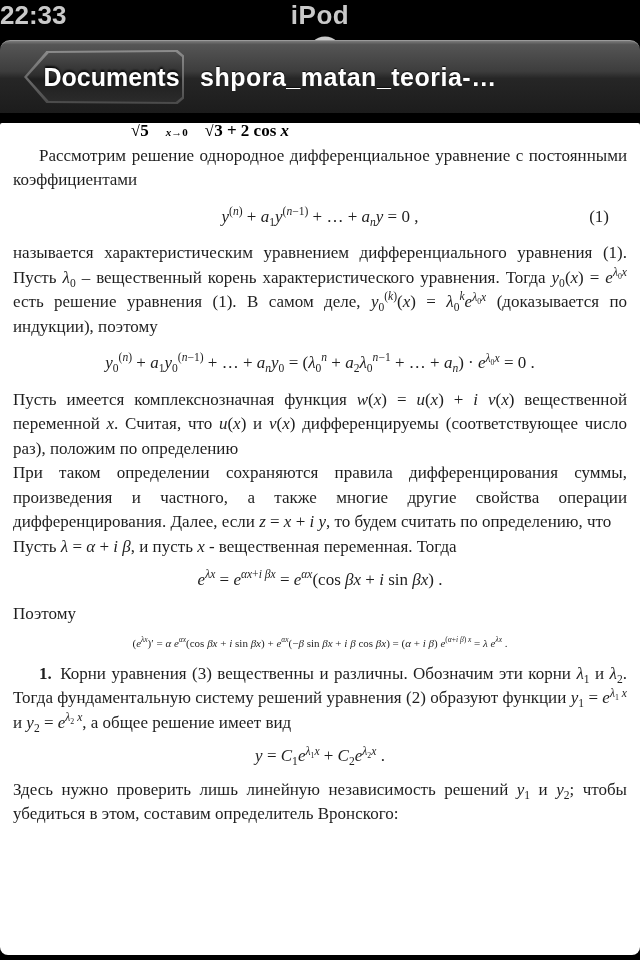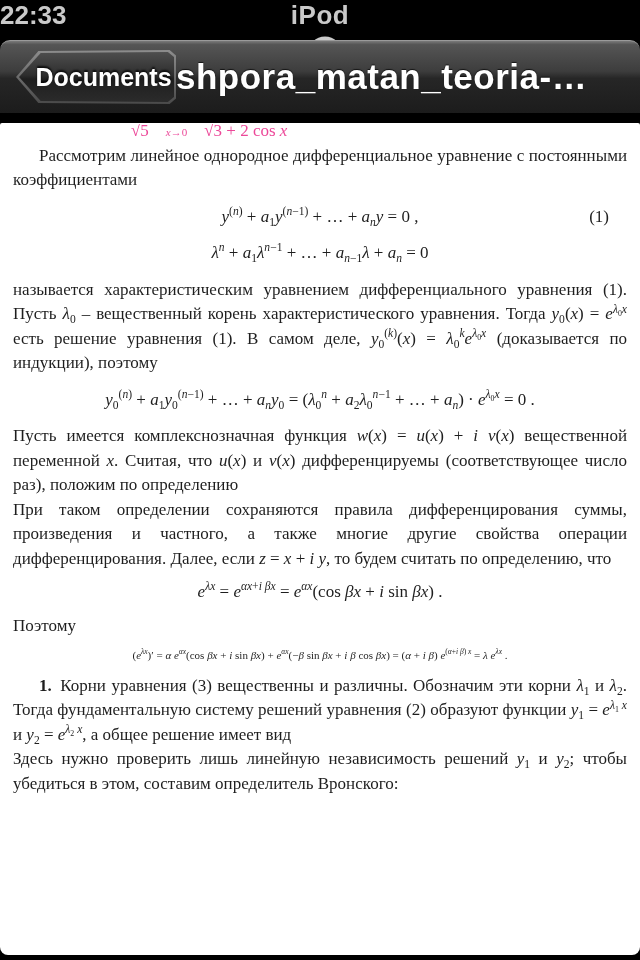--- a/index.html
+++ b/index.html
@@ -10,40 +10,40 @@
   .status-bar { position:relative; height:40px; background:#000; display:flex; align-items:center; padding:0 8px;flex-direction:column; }
   .carrier { color:#c9c9c9; font-size:26px; font-weight:bold; letter-spacing:0.5px; }
   .wifi { margin-left:10px; margin-top:2px; }
   .clock { position:absolute; left:0; right:0; text-align:left; color:#c9c9c9; font-size:26px; font-weight:bold; }
   .battery { margin-left:auto; margin-top:1px; }
 
   
   .nav-bar { position:relative; height:74px; border-radius:10px 10px 0 0;
     background:linear-gradient(180deg,#7a7a7a 0%,#555 5%,#3d3d3d 42%,#262626 52%,#1c1c1c 100%);
     border-top:1px solid #9a9a9a; border-bottom:1px solid #000;
-    display:flex; align-items:center; padding:0 16px; }
+    display:flex; align-items:center; padding:0 24px; }
   .back-wrap { position:relative; width:160px; height:54px; flex:0 0 auto;
     clip-path:polygon(0 50%, 14% 2%, 96% 0, 100% 10%, 100% 90%, 96% 100%, 14% 98%);
     background:linear-gradient(180deg,#8d8d8d,#4a4a4a); }
   .back-inner { position:absolute; left:3px; top:2px; right:2px; bottom:2px;
     clip-path:polygon(0 50%, 14% 2%, 96% 0, 100% 10%, 100% 90%, 96% 100%, 14% 98%);
     background:linear-gradient(180deg,#4e4e4e 0%,#2e2e2e 46%,#1f1f1f 54%,#2b2b2b 100%);
     display:flex; align-items:center; justify-content:center; }
   .back-inner span { color:#fff; font-size:25px; font-weight:bold; text-shadow:0 -2px 2px rgba(0,0,0,0.8); padding-left:14px; }
-  .nav-title { color:#fff; font-size:35px; font-weight:600; margin-left:0;
+  .nav-title { color:#fff; font-size:25px; font-weight:600; margin-left:16px;
     white-space:nowrap; overflow:hidden; text-shadow:0 -1px 1px rgba(0,0,0,0.7); letter-spacing:0.5px; }
 
   
   .page-gap { height:9px; background:#000; }
   .page { position:relative; height:832px; background:#fff; border-radius:2px 2px 8px 8px;
     overflow:hidden; padding:1px 13px 0 13px;
     font-family:"Liberation Serif","DejaVu Serif",serif; color:#1e1e1e; font-size:17px; line-height:1.44; }
   .bottom-strip { height:5px; background:#000; }
 
-  .clip-line { height:20px; overflow:hidden; padding-left:118px; font-weight:400; color:#ec4899; }
+  .clip-line { height:20px; overflow:hidden; padding-left:118px; font-weight:700; color:#000000; }
   .clip-line .in { display:block; margin-top:-5px; }
   .sm { font-size:11px; }
   .ov { text-decoration:overline; }
 
   .para { text-align:justify; }
   .ind { text-indent:26px; }
 
   .eq { position:relative; text-align:center; margin:12px 0; }
   .eq-tight { margin:9px 0; }
   .eq-wide { font-size:11px; margin:10px 0; }
@@ -84,47 +84,48 @@
 </div>
 
 <div class="page-gap"></div>
 
 <div class="page">
 
   <div class="clip-line">
       <span class="in">√<span class="ov">5</span> <span class="sm"><i>x</i>→0</span> √<span class="ov">3 + 2 cos <i>x</i></span></span>
     </div>
 
-  <p class="para ind">Рассмотрим линейное однородное дифференциальное уравнение с постоянными коэффициентами</p>
+  <p class="para ind">Рассмотрим решение однородное дифференциальное уравнение с постоянными коэффициентами</p>
 
   <div class="eq">
     <span><i>y</i><sup>(<i>n</i>)</sup> + <i>a</i><sub>1</sub><i>y</i><sup>(<i>n</i>−1)</sup> + … + <i>a</i><sub><i>n</i></sub><i>y</i> = 0 ,</span>
     <span class="eq-num">(1)</span>
   </div>
 
 
-  <div class="eq"><i>λ</i><sup><i>n</i></sup> + <i>a</i><sub>1</sub><i>λ</i><sup><i>n</i>−1</sup> + … + <i>a</i><sub><i>n</i>−1</sub><i>λ</i> + <i>a</i><sub><i>n</i></sub> = 0</div>
 
   <p class="para">называется характеристическим уравнением дифференциального уравнения (1). Пусть <i>λ</i><sub>0</sub> – вещественный корень характеристического уравнения. Тогда <i>y</i><sub>0</sub>(<i>x</i>) = <i>e</i><sup><i>λ</i><sub>0</sub><i>x</i></sup> есть решение уравнения (1). В самом деле, <i>y</i><sub>0</sub><sup>(<i>k</i>)</sup>(<i>x</i>) = <i>λ</i><sub>0</sub><sup><i>k</i></sup><i>e</i><sup><i>λ</i><sub>0</sub><i>x</i></sup> (доказывается по индукции), поэтому</p>
 
   <div class="eq"><i>y</i><sub>0</sub><sup>(<i>n</i>)</sup> + <i>a</i><sub>1</sub><i>y</i><sub>0</sub><sup>(<i>n</i>−1)</sup> + … + <i>a</i><sub><i>n</i></sub><i>y</i><sub>0</sub> = (<i>λ</i><sub>0</sub><sup><i>n</i></sup> + <i>a</i><sub>2</sub><i>λ</i><sub>0</sub><sup><i>n</i>−1</sup> + … + <i>a</i><sub><i>n</i></sub>) · <i>e</i><sup><i>λ</i><sub>0</sub><i>x</i></sup> = 0 .</div>
 
   <p class="para">Пусть имеется комплекснозначная функция <i>w</i>(<i>x</i>) = <i>u</i>(<i>x</i>) + <i>i</i> <i>v</i>(<i>x</i>) вещественной переменной <i>x</i>. Считая, что <i>u</i>(<i>x</i>) и <i>v</i>(<i>x</i>) дифференцируемы (соответствующее число раз), положим по определению</p>
 
 
   <p class="para">При таком определении сохраняются правила дифференцирования суммы, произведения и частного, а также многие другие свойства операции дифференцирования. Далее, если <i>z</i> = <i>x</i> + <i>i</i> <i>y</i>, то будем считать по определению, что</p>
 
 
+  <p class="para">Пусть <i>λ</i> = <i>α</i> + <i>i</i> <i>β</i>, и пусть <i>x</i> - вещественная переменная. Тогда</p>
 
   <div class="eq eq-tight"><i>e</i><sup><i>λx</i></sup> = <i>e</i><sup><i>αx</i>+<i>i</i> <i>βx</i></sup> = <i>e</i><sup><i>αx</i></sup>(cos <i>βx</i> + <i>i</i> sin <i>βx</i>) .</div>
 
   <p class="para">Поэтому</p>
 
   <div class="eq eq-wide">(<i>e</i><sup><i>λx</i></sup>)′ = <i>α</i> <i>e</i><sup><i>αx</i></sup>(cos <i>βx</i> + <i>i</i> sin <i>βx</i>) + <i>e</i><sup><i>αx</i></sup>(−<i>β</i> sin <i>βx</i> + <i>i</i> <i>β</i> cos <i>βx</i>) = (<i>α</i> + <i>i</i> <i>β</i>) <i>e</i><sup>(<i>α</i>+<i>i</i> <i>β</i>) <i>x</i></sup> = <i>λ</i> <i>e</i><sup><i>λx</i></sup> .</div>
 
   <p class="para ind"><b>1.</b> Корни уравнения (3) вещественны и различны. Обозначим эти корни <i>λ</i><sub>1</sub> и <i>λ</i><sub>2</sub>. Тогда фундаментальную систему решений уравнения (2) образуют функции <i>y</i><sub>1</sub> = <i>e</i><sup><i>λ</i><sub>1</sub> <i>x</i></sup> и <i>y</i><sub>2</sub> = <i>e</i><sup><i>λ</i><sub>2</sub> <i>x</i></sup>, а общее решение имеет вид</p>
 
+  <div class="eq eq-tight"><i>y</i> = <i>C</i><sub>1</sub><i>e</i><sup><i>λ</i><sub>1</sub><i>x</i></sup> + <i>C</i><sub>2</sub><i>e</i><sup><i>λ</i><sub>2</sub><i>x</i></sup> .</div>
 
   <p class="para">Здесь нужно проверить лишь линейную независимость решений <i>y</i><sub>1</sub> и <i>y</i><sub>2</sub>; чтобы убедиться в этом, составим определитель Вронского:</p>
 
 </div>
 
 <div class="bottom-strip"></div>
 
 </body></html>

